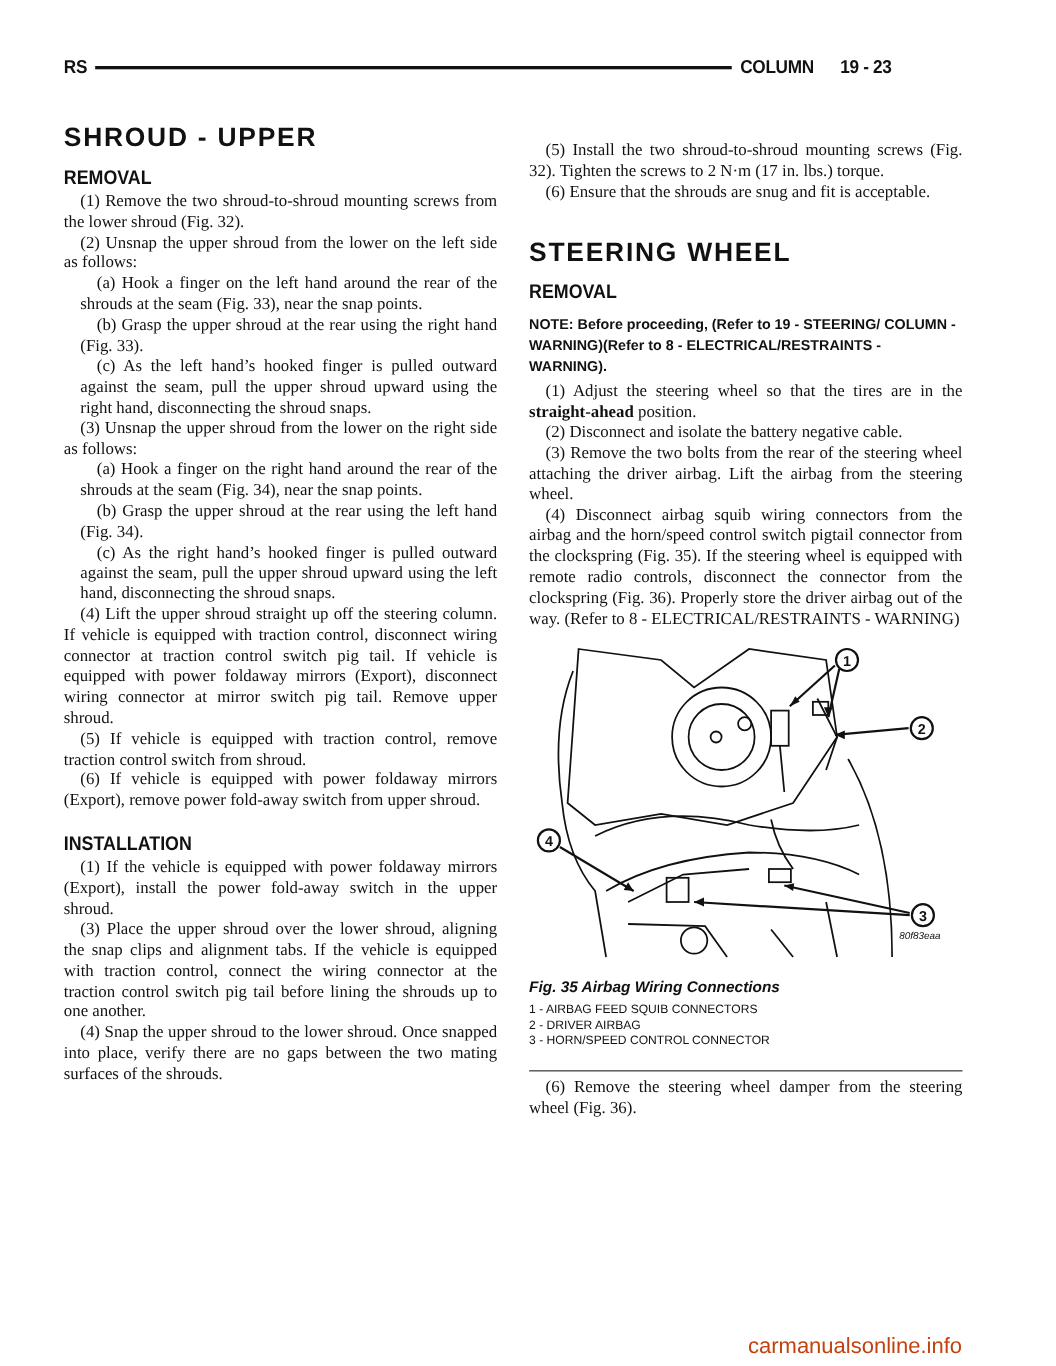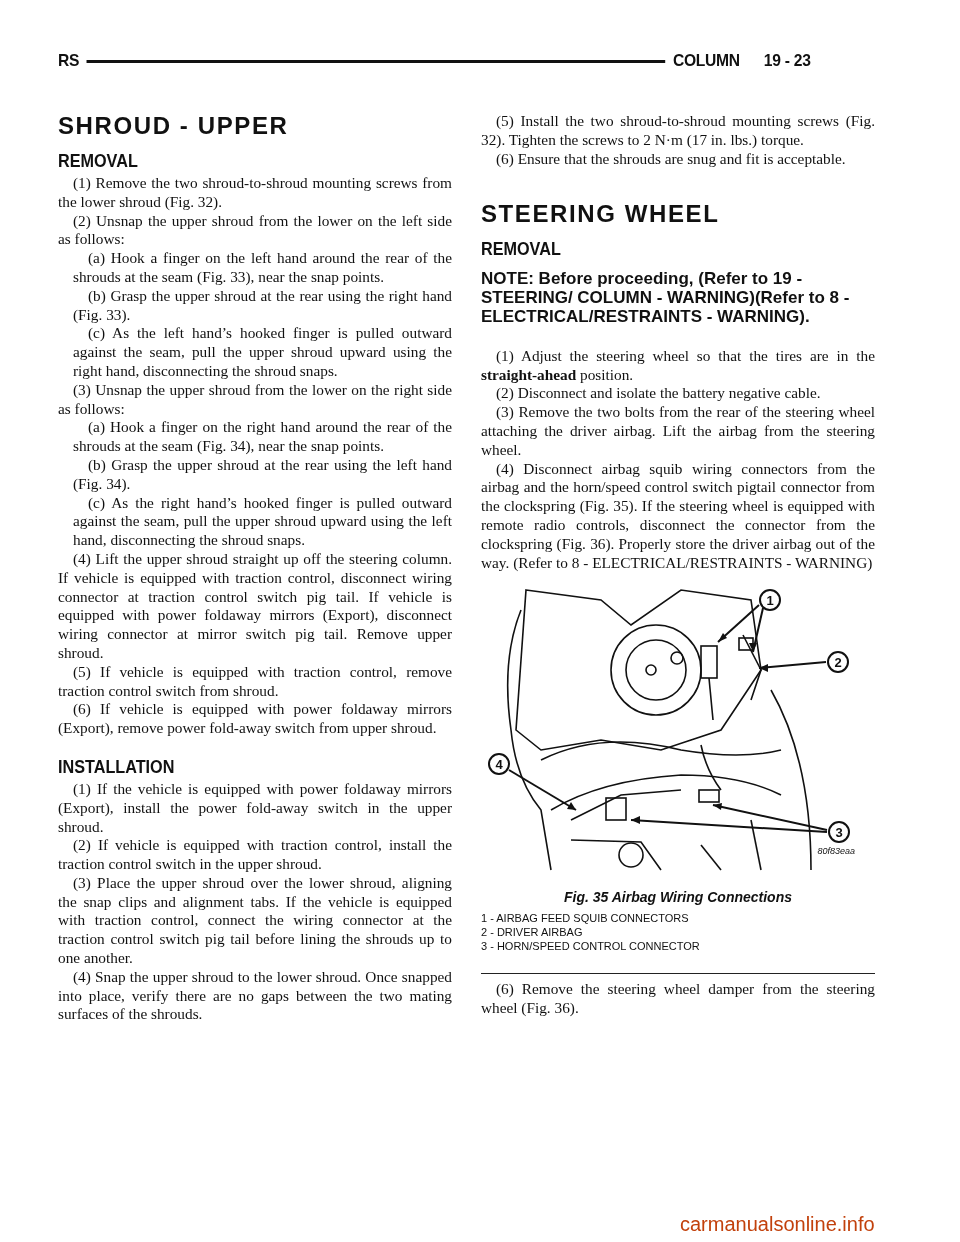--- a/index.html
+++ b/index.html
@@ -15,27 +15,27 @@
   
   .col { position: absolute; top: 104px; width: 394px; font-family: "Liberation Serif", serif; font-size: 15.3px; line-height: 18.8px; }
   .col.left { left: 58px; }
   .col.right { left: 481px; }
 
   .h1 { font-family: "Liberation Sans", sans-serif; font-weight: bold; font-size: 24px; letter-spacing: 1.6px; margin: 8px 0 10px 0; line-height: 28px; }
   .h2 { font-family: "Liberation Sans", sans-serif; font-weight: bold; font-size: 18px; margin: 6px 0 2px 0; line-height: 22px; transform: scaleX(0.9); transform-origin: left center; }
 
   p { margin: 0; text-align: justify; text-indent: 15px; }
   p.sub { margin-left: 15px; text-indent: 15px; }
-  .note { font-family: "Liberation Sans", sans-serif; font-weight: bold; font-size: 17px; line-height: 18.8px; margin: 10px 0 20px 0; }
+  .note { font-family: "Liberation Sans", sans-serif; font-weight: bold; font-size: 13px; line-height: 18.8px; margin: 10px 0 4px 0; }
   b.kw { font-weight: bold; }
 
   
   .fig { position: relative; width: 394px; height: 300px; margin-top: 8px; }
   .fig svg { position: absolute; left: 0; top: 0; }
-  .fig-caption { font-family: "Liberation Sans", sans-serif; font-weight: bold; font-style: italic; font-size: 14px; text-align: center; margin-top: 8px; }
+  .fig-caption { font-family: "Liberation Sans", sans-serif; font-weight: bold; font-style: italic; font-size: 14px; margin-top: 8px; }
   .legend { font-family: "Liberation Sans", sans-serif; font-size: 11px; line-height: 14px; margin-top: 4px; padding-bottom: 20px; border-bottom: 1.5px solid #222; margin-bottom: 6px; }
   .fig-id { position: absolute; right: 20px; bottom: 20px; font-family: "Liberation Sans", sans-serif; font-style: italic; font-size: 9px; }
 
   .watermark { position: absolute; left: 680px; top: 1213px; font-family: "Liberation Sans", sans-serif; font-size: 20px; color: #c2410c; }
 </style>
 </head>
 <body>
 
 <div class="page">
 
@@ -57,27 +57,26 @@
     <p>(3) Unsnap the upper shroud from the lower on the right side as follows:</p>
     <p class="sub">(a) Hook a finger on the right hand around the rear of the shrouds at the seam (Fig. 34), near the snap points.</p>
     <p class="sub">(b) Grasp the upper shroud at the rear using the left hand (Fig. 34).</p>
     <p class="sub">(c) As the right hand’s hooked finger is pulled outward against the seam, pull the upper shroud upward using the left hand, disconnecting the shroud snaps.</p>
     <p>(4) Lift the upper shroud straight up off the steering column. If vehicle is equipped with traction control, disconnect wiring connector at traction control switch pig tail. If vehicle is equipped with power foldaway mirrors (Export), disconnect wiring connector at mirror switch pig tail. Remove upper shroud.</p>
     <p>(5) If vehicle is equipped with traction control, remove traction control switch from shroud.</p>
     <p>(6) If vehicle is equipped with power foldaway mirrors (Export), remove power fold-away switch from upper shroud.</p>
 
     <div class="h2" style="margin-top:18px">INSTALLATION</div>
     <p>(1) If the vehicle is equipped with power foldaway mirrors (Export), install the power fold-away switch in the upper shroud.</p>
-    <p>(2) If vehicle is equipped with traction control, install the traction control switch in the upper shroud.</p>
     <p>(3) Place the upper shroud over the lower shroud, aligning the snap clips and alignment tabs. If the vehicle is equipped with traction control, connect the wiring connector at the traction control switch pig tail before lining the shrouds up to one another.</p>
     <p>(4) Snap the upper shroud to the lower shroud. Once snapped into place, verify there are no gaps between the two mating surfaces of the shrouds.</p>
   </div>
 
   <div class="col right">
-    <p style="margin-top:8px">(5) Install the two shroud-to-shroud mounting screws (Fig. 32). Tighten the screws to 2 N·m (17 in. lbs.) torque.</p>
+    <p style="margin-top:24px">(5) Install the two shroud-to-shroud mounting screws (Fig. 32). Tighten the screws to 2 N·m (17 in. lbs.) torque.</p>
     <p>(6) Ensure that the shrouds are snug and fit is acceptable.</p>
 
     <div class="h1" style="margin-top:32px">STEERING WHEEL</div>
     <div class="h2">REMOVAL</div>
     <div class="note">NOTE: Before proceeding, (Refer to 19 - STEERING/ COLUMN - WARNING)(Refer to 8 - ELECTRICAL/RESTRAINTS - WARNING).</div>
 
     <p><span>(1) Adjust the steering wheel so that the tires are in the </span><b class="kw">straight-ahead</b><span> position.</span></p>
     <p>(2) Disconnect and isolate the battery negative cable.</p>
     <p>(3) Remove the two bolts from the rear of the steering wheel attaching the driver airbag. Lift the airbag from the steering wheel.</p>
     <p>(4) Disconnect airbag squib wiring connectors from the airbag and the horn/speed control switch pigtail connector from the clockspring (Fig. 35). If the steering wheel is equipped with remote radio controls, disconnect the connector from the clockspring (Fig. 36). Properly store the driver airbag out of the way. (Refer to 8 - ELECTRICAL/RESTRAINTS - WARNING)</p>

